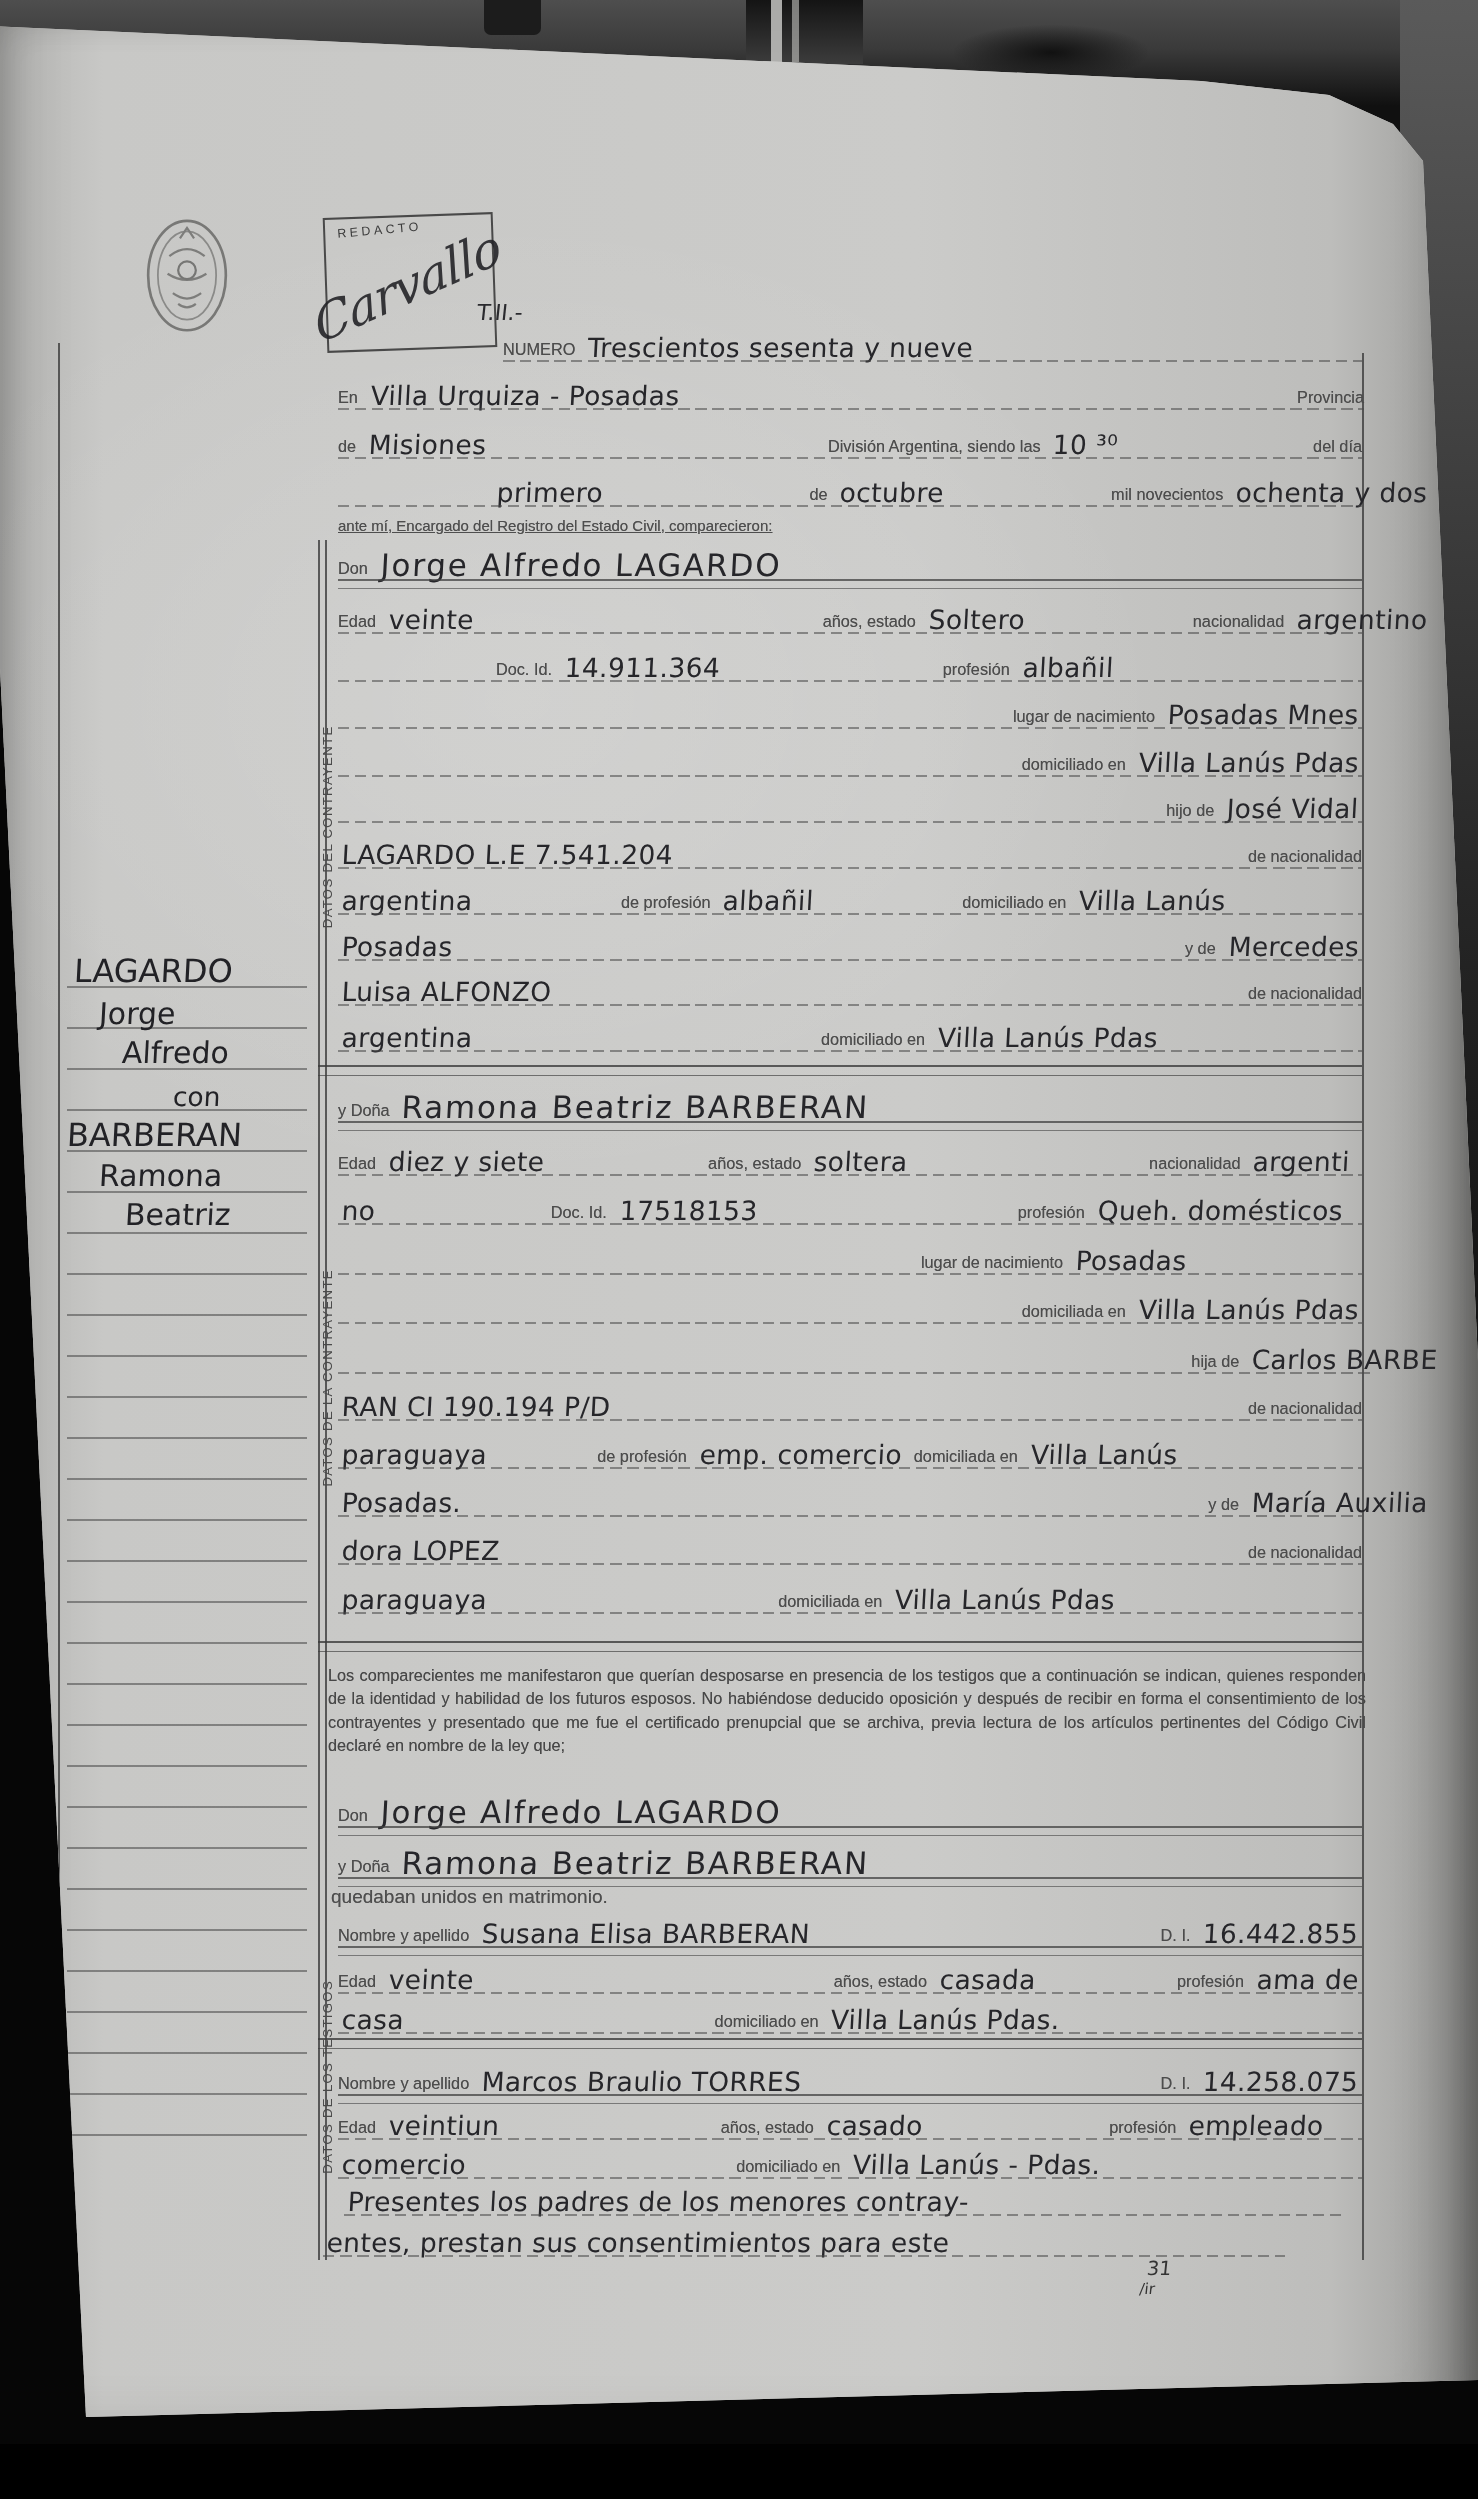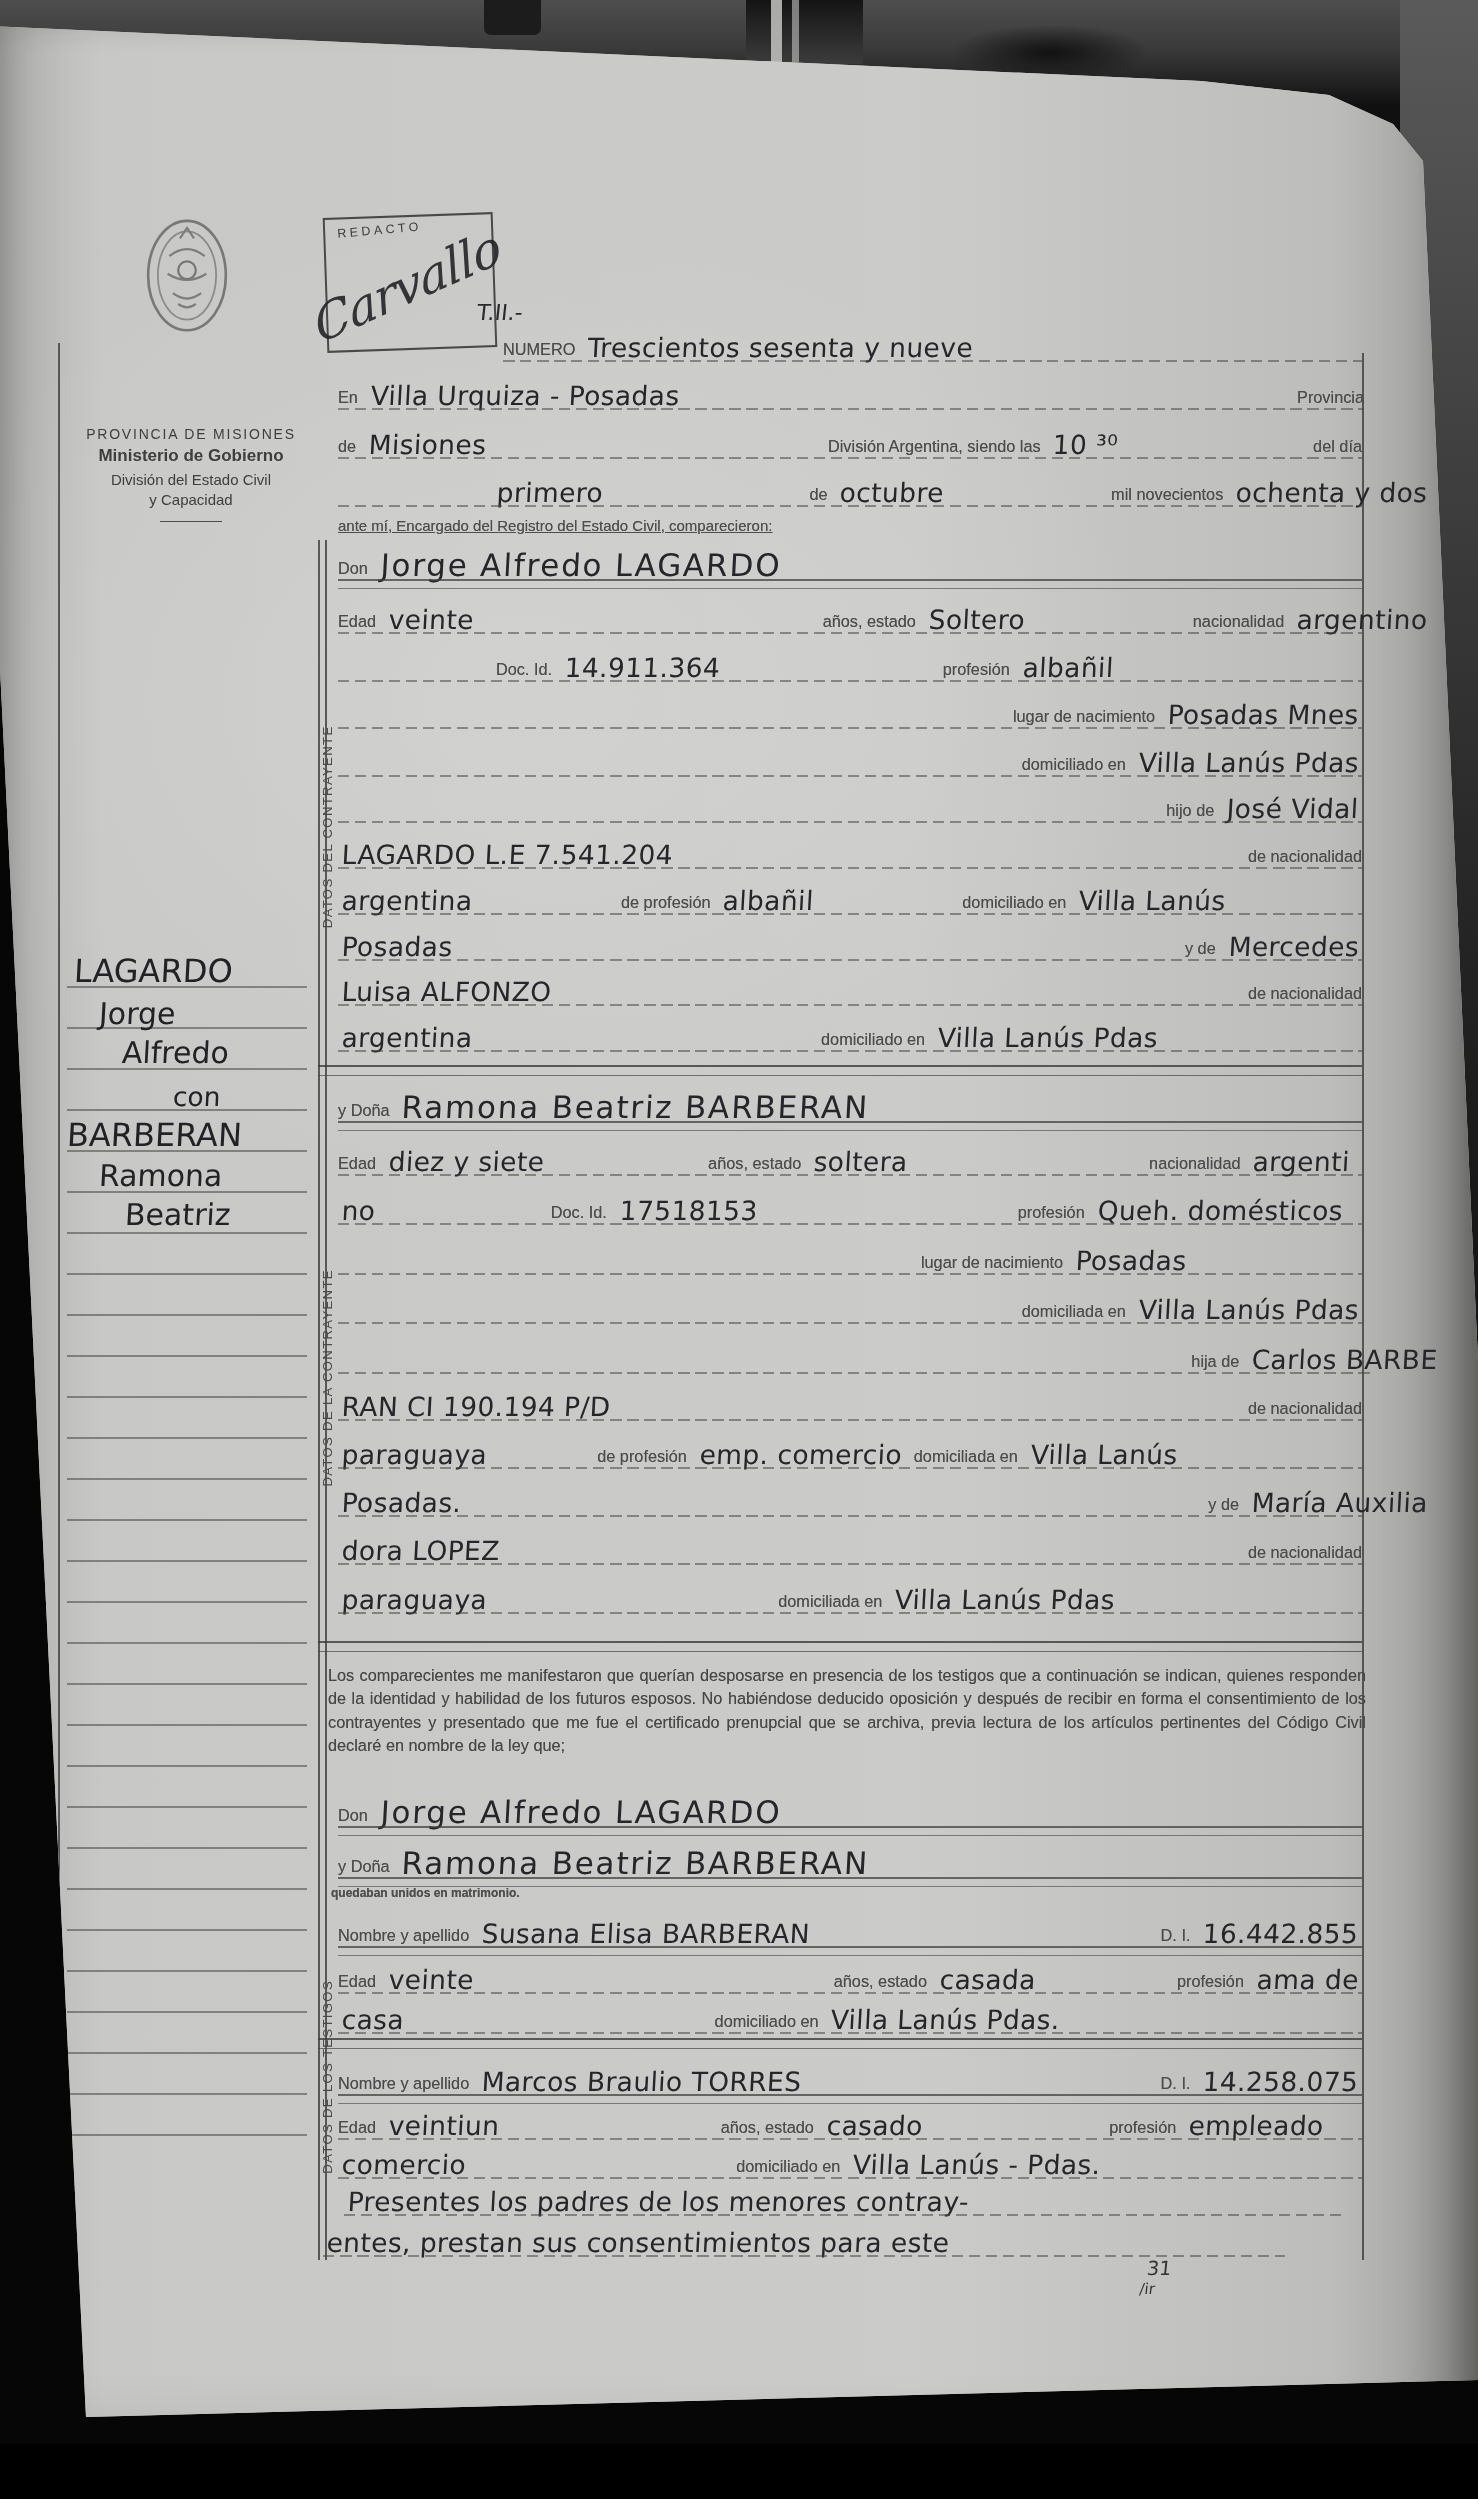--- a/index.html
+++ b/index.html
@@ -109,27 +109,20 @@
     <div class="pageno">69</div>
 
     <svg class="emblem" width="106" height="128" viewBox="0 0 120 145">
       <ellipse cx="60" cy="72" rx="44" ry="62" fill="none" stroke="#787876" stroke-width="3"></ellipse>
       <ellipse cx="60" cy="72" rx="33" ry="50" fill="none" stroke="#8a8a88" stroke-width="2"></ellipse>
       <path d="M40 50 q20 -16 40 0 M38 70 q22 14 44 0 M44 92 q16 12 32 0 M52 30 l8 -12 l8 12" fill="none" stroke="#7d7d7b" stroke-width="2.5"></path>
       <circle cx="60" cy="66" r="10" fill="none" stroke="#767674" stroke-width="2.5"></circle>
       <path d="M50 104 q10 8 20 0" fill="none" stroke="#7d7d7b" stroke-width="2.5"></path>
     </svg>
 
-    <div class="office">
-      <div class="o1">PROVINCIA DE MISIONES</div>
-      <div class="o2">Ministerio de Gobierno</div>
-      <div class="o3">División del Estado Civil</div>
-      <div class="o4">y Capacidad</div>
-      <div class="dash"></div>
-    </div>
 
     <div class="vline" style="left:58px;top:343px;width:1.8px;height:1817px;"></div>
     <div class="margin-rules"></div>
 
     <div class="mname" style="left:74px;top:952px;font-size:32px;">LAGARDO</div>
     <div class="mname" style="left:99px;top:996px;font-size:30px;">Jorge</div>
     <div class="mname" style="left:122px;top:1035px;font-size:30px;">Alfredo</div>
     <div class="mname" style="left:173px;top:1081px;font-size:26.5px;">con</div>
     <div class="mname" style="left:67px;top:1116px;font-size:32px;">BARBERAN</div>
     <div class="mname" style="left:99px;top:1158px;font-size:30px;">Ramona</div>
@@ -331,21 +324,21 @@
     <div class="frow tall u2" style="left:338px;top:1784px;right:117px;">
         <span class="lbl">Don</span>
         <span class="hw big">Jorge Alfredo LAGARDO</span>
         <span class="fill"></span>
       </div>
     <div class="frow tall u2" style="left:338px;top:1835px;right:117px;">
         <span class="lbl">y Doña</span>
         <span class="hw big">Ramona Beatriz BARBERAN</span>
         <span class="fill"></span>
       </div>
-    <div class="plain" style="left:331px;top:1886px;font-size:12px;font-weight:bold;">quedaban unidos en matrimonio.</div>
+    <div class="plain" style="left:331px;top:1886px;font-size:19px;">quedaban unidos en matrimonio.</div>
 
     <div class="frow tall u2" style="left:338px;top:1904px;right:117px;">
         <span class="lbl">Nombre y apellido</span>
         <span class="hw">Susana Elisa BARBERAN</span>
         <span class="fill"></span>
         <span class="lbl">D. I.</span>
         <span class="hw">16.442.855</span>
       </div>
     <div class="frow" style="left:338px;top:1957px;right:117px;">
         <span class="lbl">Edad</span>

